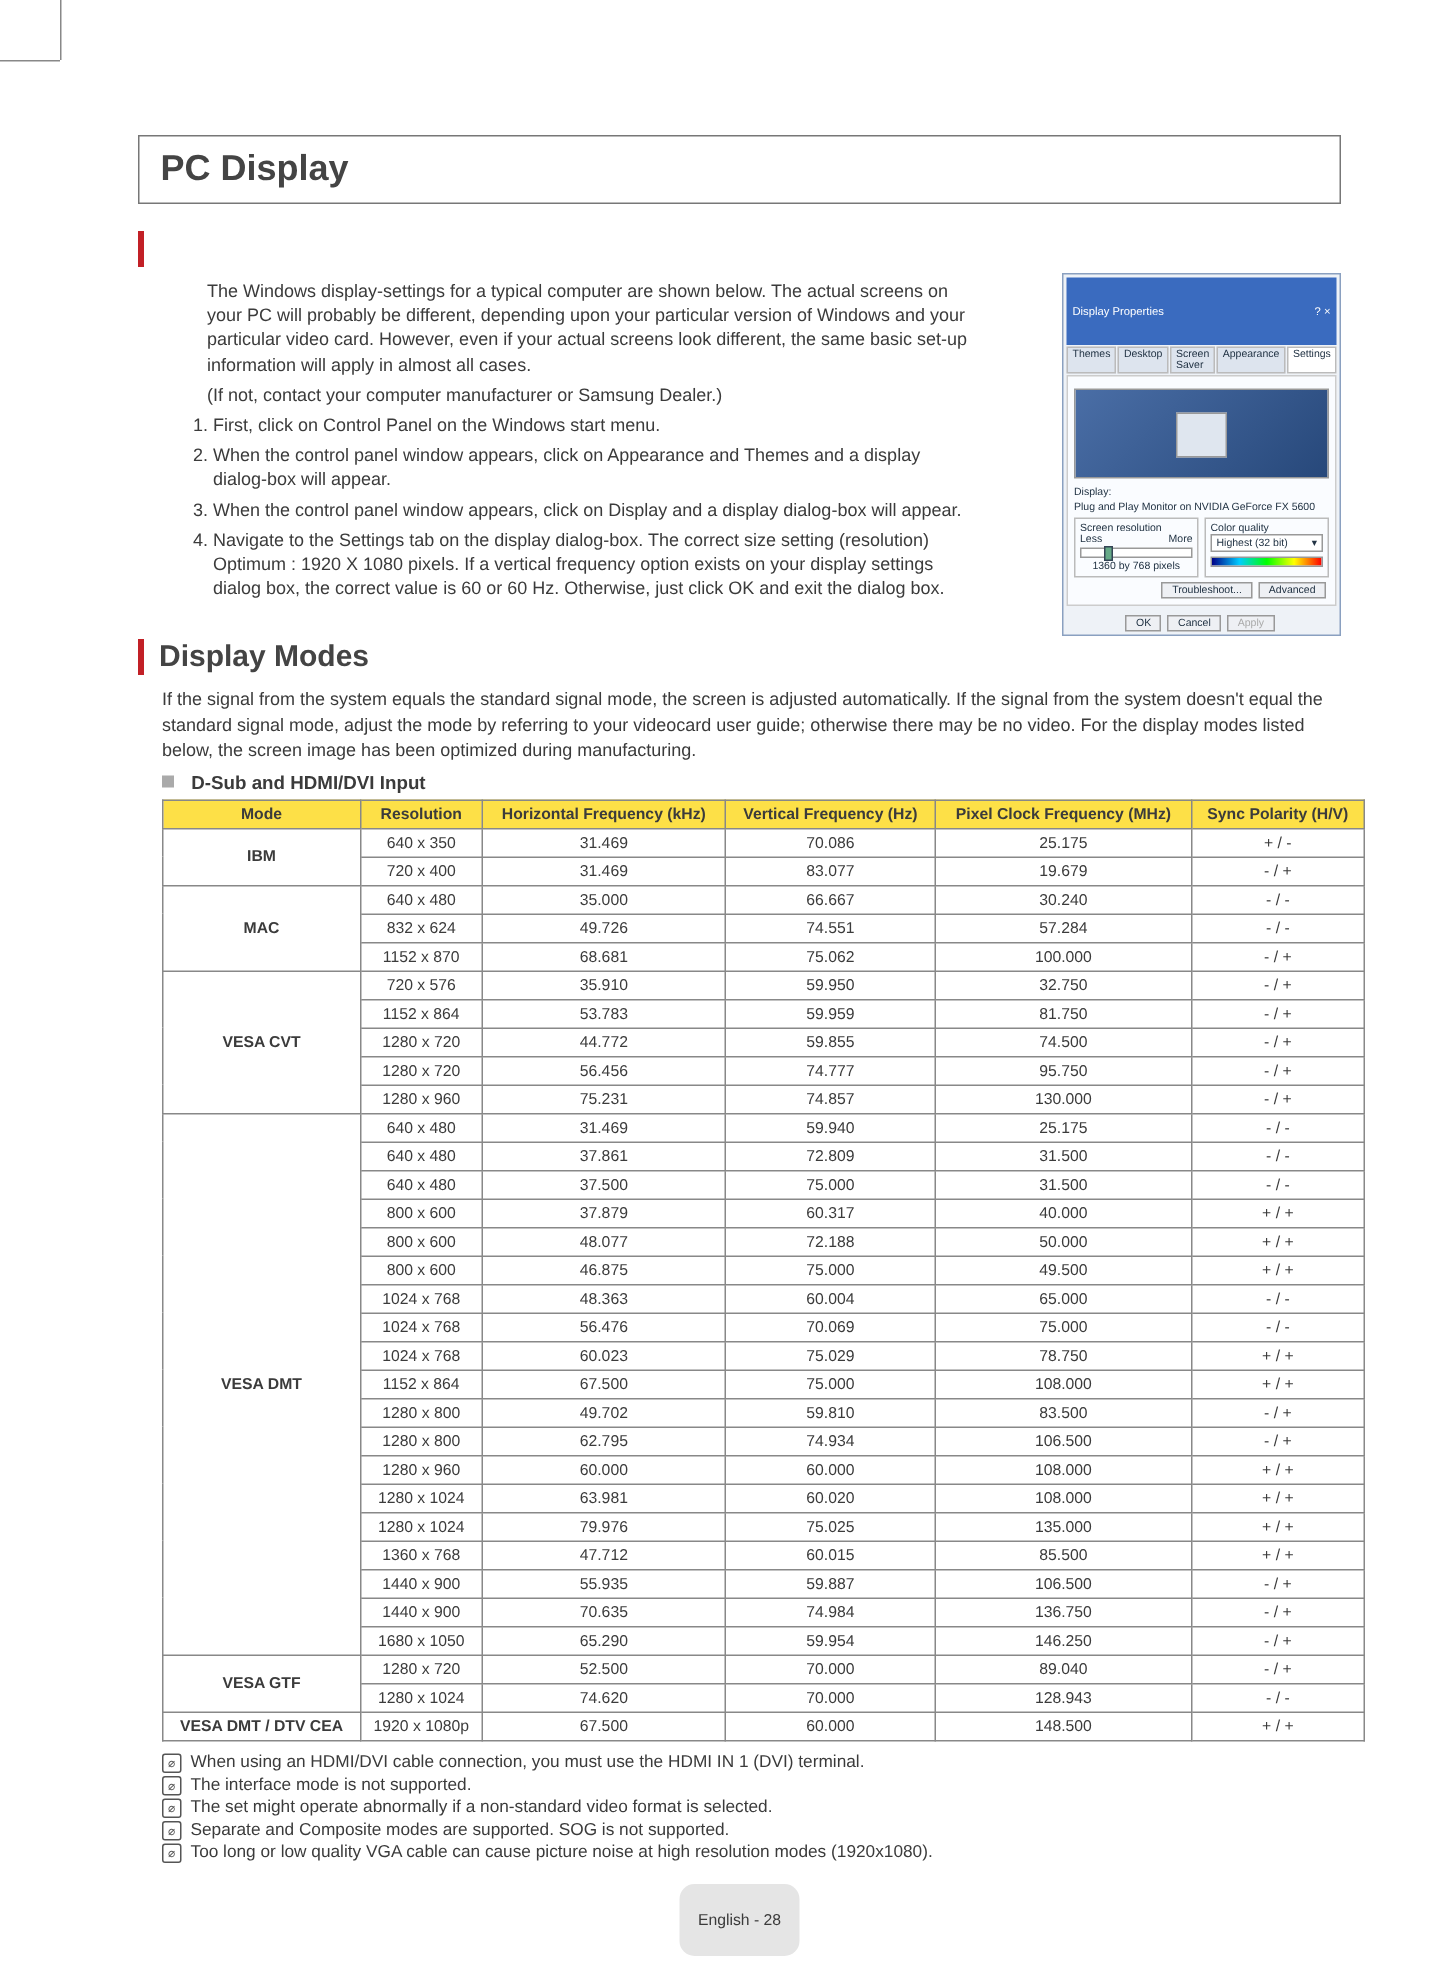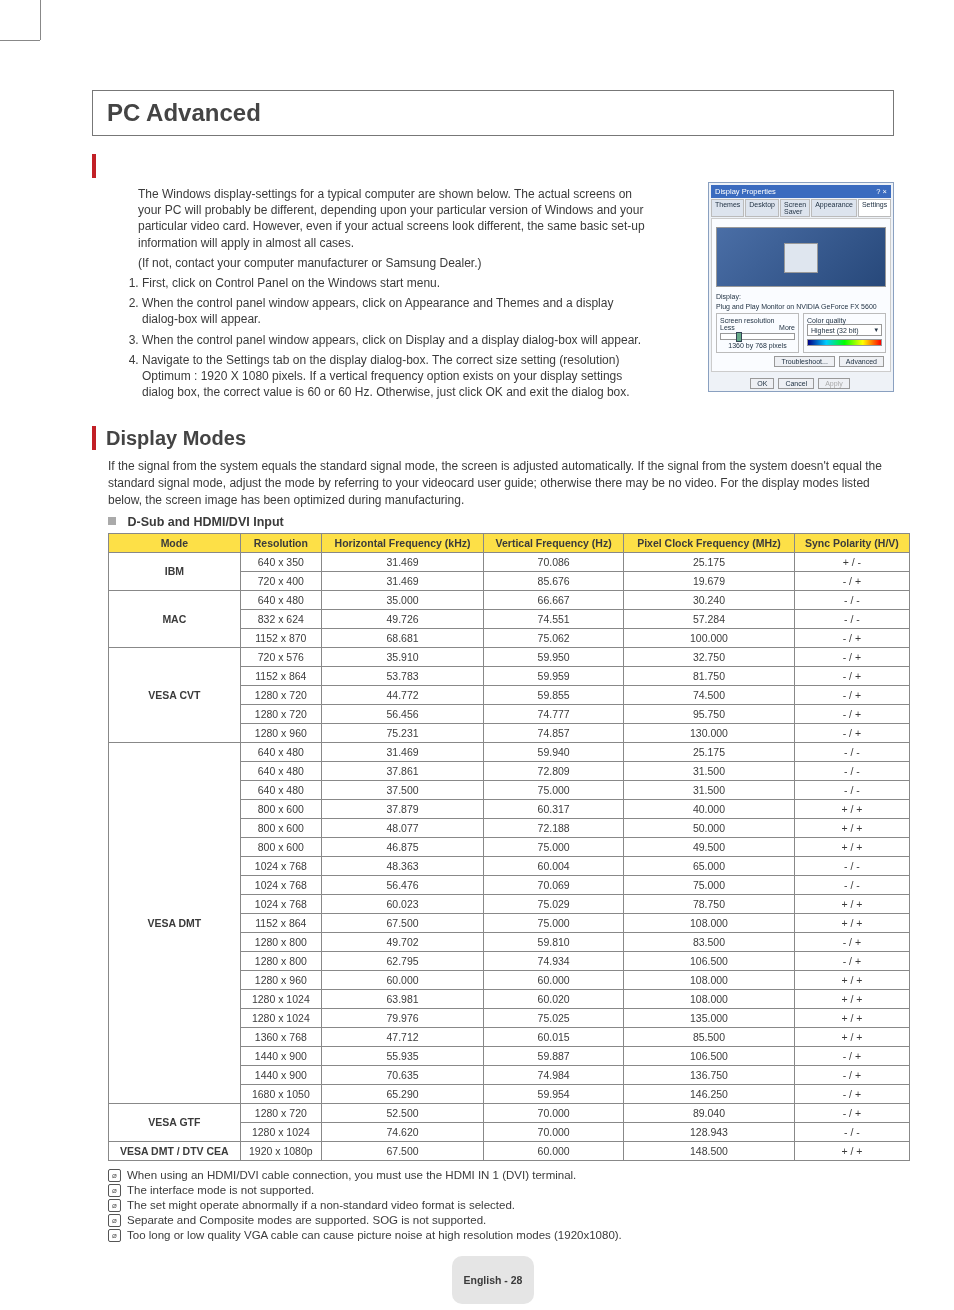--- a/index.html
+++ b/index.html
@@ -83,21 +83,21 @@
     width: 186px;
     border: 1px solid #8aa0c0;
     background: #eef2f7;
     font-size: 7px;
     color: #234;
     padding: 2px;
   }
   .dialog-title {
     background: #3a6bbf;
     color: #fff;
-    padding: 2px 4px;
+    padding: 18px 4px;
     font-size: 7.5px;
     display: flex;
     justify-content: space-between;
   }
   .dialog-tabs { display: flex; gap: 1px; margin-top: 1px; }
   .dialog-tab {
     background: #dde4ee; padding: 1px 3px; border: 1px solid #bbb;
   }
   .dialog-tab.active { background: #fff; }
   .dialog-body {
@@ -191,32 +191,32 @@
   .page-footer {
     text-align: center;
     margin-top: 14px;
   }
   .pf-pill {
     display: inline-block;
     background: #e5e5e5;
     border-radius: 10px;
     padding: 18px 12px;
     font-size: 10.5px;
-    font-weight: bold;
+    font-weight: normal;
   }
   .bold { font-weight: normal; }
 </style>
 </head>
 <body>
 
 <div class="page">
   <div class="crop-marks"></div>
 
   <div class="title-box">
-    <h1>PC Advanced</h1>
+    <h1>PC Display</h1>
   </div>
 
   <div class="section-head">
     <div class="section-bar"></div>
   </div>
 
   <div class="with-img">
     <p class="body-text">The Windows display-settings for a typical computer are shown below. The actual screens on your PC will probably be different, depending upon your particular version of Windows and your particular video card. However, even if your actual screens look different, the same basic set-up information will apply in almost all cases.</p>
     <p class="body-text">(If not, contact your computer manufacturer or Samsung Dealer.)</p>
 
@@ -313,21 +313,21 @@
           <td class="mode-label" rowspan="2">IBM</td>
           <td>640 x 350</td>
           <td>31.469</td>
           <td>70.086</td>
           <td>25.175</td>
           <td>+ / -</td>
         </tr>
         <tr>
           <td>720 x 400</td>
           <td>31.469</td>
-          <td>85.676</td>
+          <td>83.077</td>
           <td>19.679</td>
           <td>- / +</td>
         </tr>
         <tr>
           <td class="mode-label" rowspan="3">MAC</td>
           <td>640 x 480</td>
           <td>35.000</td>
           <td>66.667</td>
           <td>30.240</td>
           <td>- / -</td>

